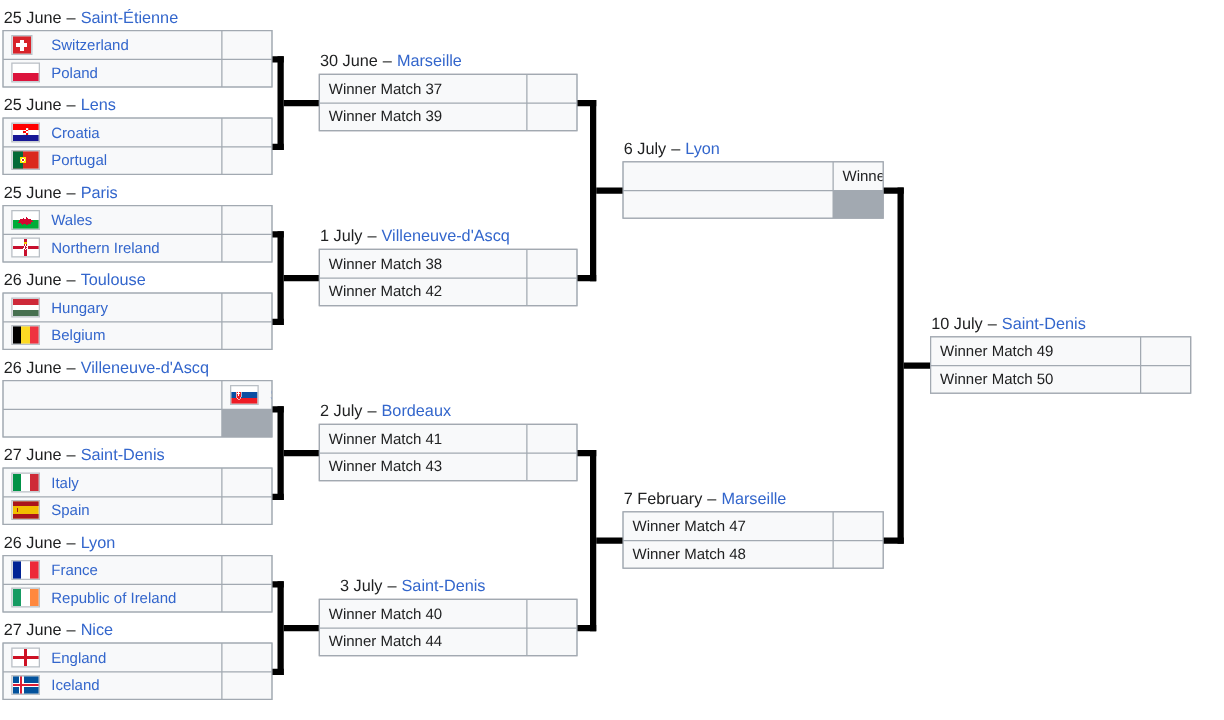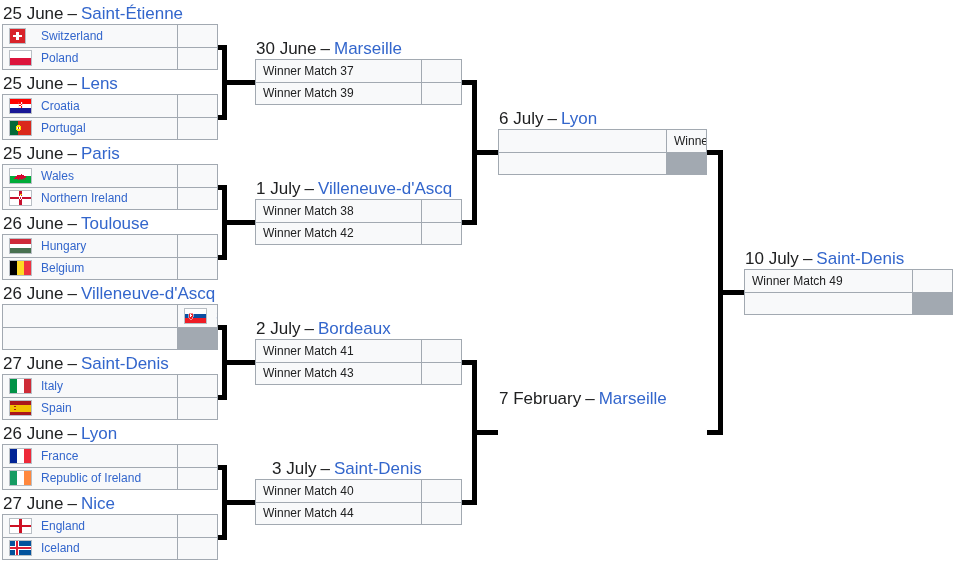--- a/index.html
+++ b/index.html
@@ -1,21 +1,21 @@
 <!DOCTYPE html>
 <html style="--link: #3366cc; --date-text: #202122; --cell-bg: #f8f9fa; --cell-border: #a2a9b1; --connector: #000000;"><head>
 <meta charset="utf-8">
 <style>
   html,body{margin:0;padding:0;background:#fff;}
   #bracket{
     position:relative;width:979px;height:576px;background:#fff;overflow:hidden;
     font-family:"Liberation Sans", sans-serif;
   }
   .match-header{
-    position:absolute;height:17px;line-height:17px;font-size:17px;white-space:nowrap;
+    position:absolute;height:17px;line-height:17px;font-size:13px;white-space:nowrap;
     color:var(--date-text,#202122);
   }
   .match-header .sep{margin:0 4px;}
   .city-link{color:var(--link,#3366cc);text-decoration:none;cursor:pointer;}
   .match{
     position:absolute;display:grid;grid-template-columns:1fr 39px;grid-template-rows:1fr 1fr;
     gap:1px;background:var(--cell-border,#a2a9b1);border:1px solid var(--cell-border,#a2a9b1);
     box-sizing:border-box;height:46px;
   }
   .cell{background:var(--cell-bg,#f8f9fa);display:flex;align-items:center;overflow:hidden;}
@@ -284,26 +284,39 @@
     </div>
     <div class="match-header" style="left: 499px; top: 110px;"><span>6 July</span><span class="sep">–</span><span class="city-link">Lyon</span></div>
     <div class="match" style="left: 498px; top: 129px; width: 209px;">
       <div class="cell score-cell"></div>
       <div class="cell team-cell">
         <span class="team-label team-placeholder">Winner Match 46</span>
       </div>
       <div class="cell score-cell"></div>
     </div>
     <div class="match-header" style="left: 499px; top: 390px;"><span>7 February</span><span class="sep">–</span><span class="city-link">Marseille</span></div>
+    <div class="match" style="left: 498px; top: 409px; width: 209px;">
+      <div class="cell team-cell">
+        <span class="team-label team-placeholder">Winner Match 47</span>
+      </div>
+      <div class="cell score-cell"></div>
+      <div class="cell team-cell">
+        <span class="team-label team-placeholder">Winner Match 48</span>
+      </div>
+      <div class="cell score-cell"></div>
+    </div>
     <div class="match-header" style="left: 745px; top: 250px;"><span>10 July</span><span class="sep">–</span><span class="city-link">Saint-Denis</span></div>
     <div class="match" style="left: 744px; top: 269px; width: 209px;">
       <div class="cell team-cell">
         <span class="team-label team-placeholder">Winner Match 49</span>
       </div>
       <div class="cell score-cell"></div>
+      <div class="cell team-cell">
+        <span class="team-label team-placeholder">Winner Match 50</span>
+      </div>
       <div class="cell score-cell"></div>
     </div>
     <div class="conn" style="left: 218px; top: 45px; width: 9px; height: 5px;"></div>
     <div class="conn" style="left: 218px; top: 115px; width: 9px; height: 5px;"></div>
     <div class="conn" style="left: 222px; top: 45px; width: 5px; height: 75px;"></div>
     <div class="conn" style="left: 227px; top: 80px; width: 28px; height: 5px;"></div>
     <div class="conn" style="left: 218px; top: 185px; width: 9px; height: 5px;"></div>
     <div class="conn" style="left: 218px; top: 255px; width: 9px; height: 5px;"></div>
     <div class="conn" style="left: 222px; top: 185px; width: 5px; height: 75px;"></div>
     <div class="conn" style="left: 227px; top: 220px; width: 28px; height: 5px;"></div>

